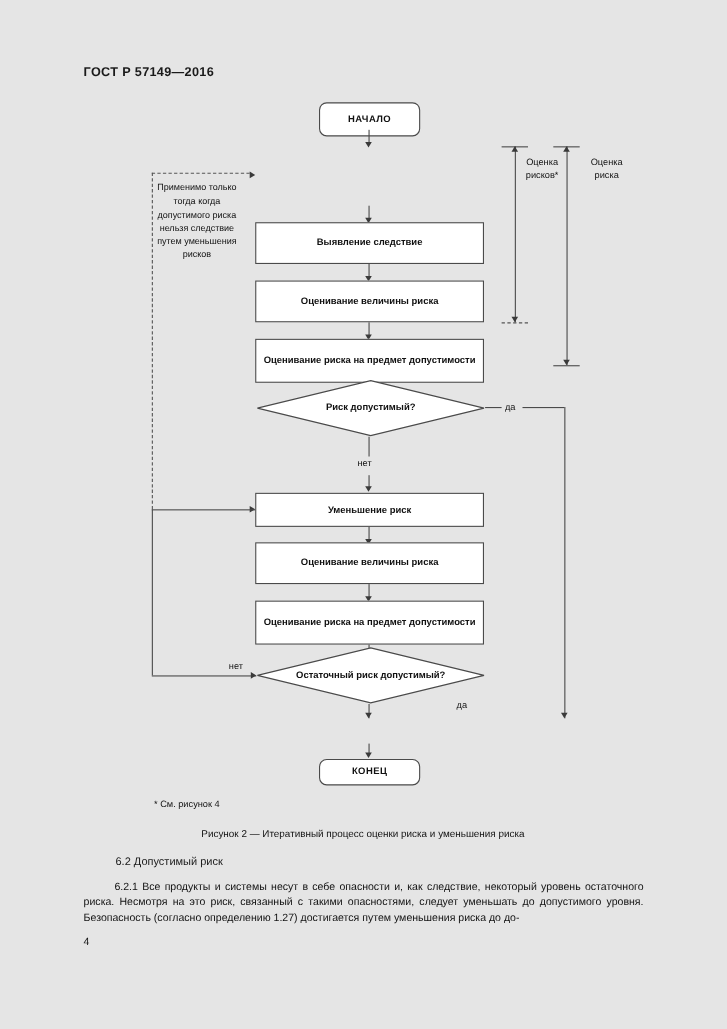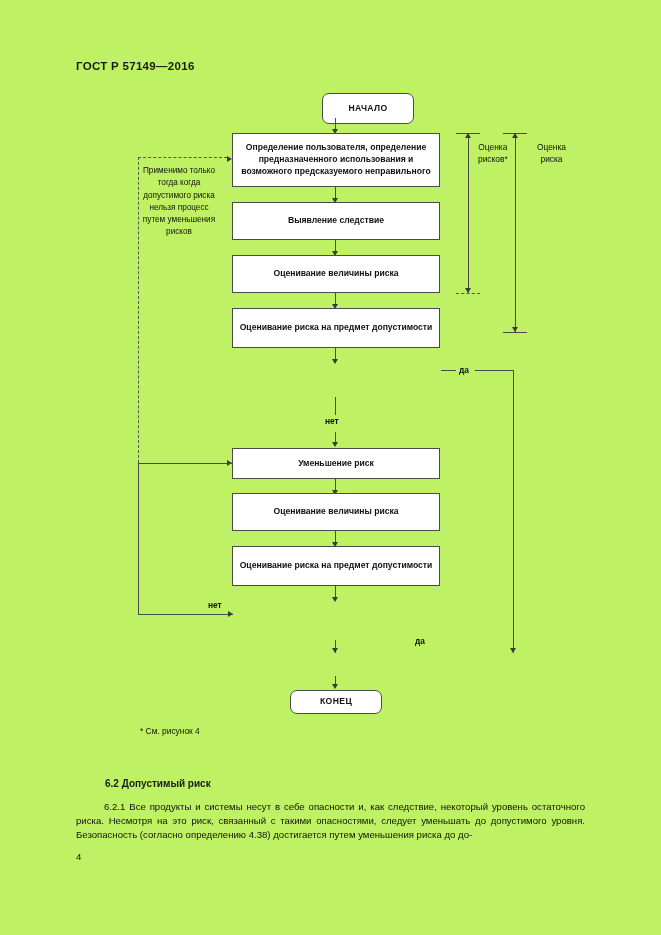--- a/index.html
+++ b/index.html
@@ -14,21 +14,21 @@
     font-family: "Liberation Sans", sans-serif;
     color: #1a1a1a;
     overflow: hidden;
   }
 
   #page {
     position: absolute;
     left: 0; top: 0;
     width: 661px;
     height: 935px;
-    background: #bef264;
+    background: #e5e5e5;
   }
 
   
   .doc-header {
     position: absolute;
     left: 76px;
     top: 60px;
     font-size: 11.5px;
     font-weight: bold;
     letter-spacing: 0.3px;
@@ -126,21 +126,21 @@
     position: absolute;
     width: 0; height: 0;
     border-left: 3.2px solid transparent;
     border-right: 3.2px solid transparent;
     border-bottom: 5px solid #3a3a3a;
   }
 
   .edge-label {
     position: absolute;
     font-size: 8.4px;
-    font-weight: bold;
+    font-weight: normal;
     color: #111;
     white-space: nowrap;
   }
 
   .side-note {
     position: absolute;
     font-size: 8.2px;
     color: #111;
     text-align: center;
     line-height: 1.5;
@@ -168,21 +168,21 @@
     color: #111;
     white-space: nowrap;
   }
 
   
   .sec-heading {
     position: absolute;
     left: 105px;
     top: 778px;
     font-size: 10px;
-    font-weight: bold;
+    font-weight: normal;
     white-space: nowrap;
   }
   .body-par {
     position: absolute;
     left: 76px;
     top: 800px;
     width: 509px;
     font-size: 9.6px;
     line-height: 1.48;
     text-align: justify;
@@ -199,29 +199,26 @@
 </style>
 </head>
 <body>
 
 <div id="page">
 
   <div class="doc-header">ГОСТ Р 57149—2016</div>
 
   <div id="figure">
 
-    <div class="node terminal" style="left:290px; top:8px; width:92px; height:31px;margin-left:32px;">
+    <div class="node terminal" style="left:290px; top:8px; width:92px; height:31px;">
       <span class="lbl">НАЧАЛО</span>
     </div>
     <div class="vline" style="left:335px; top:33px; height:13px;"></div>
     <div class="arrow-down" style="left:332px; top:44px;"></div>
 
-    <div class="node" style="left:232px; top:48px; width:208px; height:54px;">
-      <span class="lbl">Определение пользователя, определение предназначенного использования и возможного предсказуемого неправильного</span>
-    </div>
     <div class="arrow-right" style="left:227px; top:71px;"></div>
 
     <div class="vline" style="left:335px; top:102px; height:13px;"></div>
     <div class="arrow-down" style="left:332px; top:113px;"></div>
 
     <div class="node" style="left:232px; top:117px; width:208px; height:38px;">
       <span class="lbl">Выявление следствие</span>
     </div>
     <div class="vline" style="left:335px; top:155px; height:13px;"></div>
     <div class="arrow-down" style="left:332px; top:166px;"></div>
@@ -231,20 +228,26 @@
     </div>
     <div class="vline" style="left:335px; top:208px; height:13px;"></div>
     <div class="arrow-down" style="left:332px; top:219px;"></div>
 
     <div class="node" style="left:232px; top:223px; width:208px; height:40px;">
       <span class="lbl">Оценивание риска на предмет допустимости</span>
     </div>
     <div class="vline" style="left:335px; top:263px; height:14px;"></div>
     <div class="arrow-down" style="left:332px; top:274px;"></div>
 
+    <div class="diamond" style="left:233px; top:260px; width:208px; height:52px;">
+      <svg class="shape" viewBox="0 0 208 52" preserveAspectRatio="none">
+        <polygon points="104,1 207,26 104,51 1,26" fill="#ffffff" stroke="#4a4a4a" stroke-width="1"></polygon>
+      </svg>
+      <div class="dlabel">Риск допустимый?</div>
+    </div>
 
     <div class="hline" style="left:441px; top:285px; width:15px;"></div>
     <div class="edge-label" style="left:459px; top:280px;">да</div>
     <div class="hline" style="left:475px; top:285px; width:38px;"></div>
     <div class="vline" style="left:513px; top:285px; height:283px;"></div>
     <div class="arrow-down" style="left:510px; top:563px;"></div>
 
     <div class="vline" style="left:335px; top:312px; height:18px;"></div>
     <div class="edge-label" style="left:325px; top:331px;">нет</div>
     <div class="vline" style="left:335px; top:347px; height:13px;"></div>
@@ -263,41 +266,47 @@
     </div>
     <div class="vline" style="left:335px; top:446px; height:13px;"></div>
     <div class="arrow-down" style="left:332px; top:457px;"></div>
 
     <div class="node" style="left:232px; top:461px; width:208px; height:40px;">
       <span class="lbl">Оценивание риска на предмет допустимости</span>
     </div>
     <div class="vline" style="left:335px; top:501px; height:14px;"></div>
     <div class="arrow-down" style="left:332px; top:512px;"></div>
 
+    <div class="diamond" style="left:233px; top:503px; width:208px; height:52px;">
+      <svg class="shape" viewBox="0 0 208 52" preserveAspectRatio="none">
+        <polygon points="104,1 207,26 104,51 1,26" fill="#ffffff" stroke="#4a4a4a" stroke-width="1"></polygon>
+      </svg>
+      <div class="dlabel">Остаточный риск допустимый?</div>
+    </div>
 
     <div class="edge-label" style="left:208px; top:515px;">нет</div>
     <div class="hline" style="left:138px; top:529px; width:95px;"></div>
     <div class="arrow-right" style="left:228px; top:526px;"></div>
     <div class="vline" style="left:138px; top:378px; height:151px;"></div>
     <div class="hline" style="left:138px; top:378px; width:94px;"></div>
 
     <div class="edge-label" style="left:415px; top:551px;">да</div>
     <div class="vline" style="left:335px; top:555px; height:13px;"></div>
     <div class="arrow-down" style="left:332px; top:563px;"></div>
 
     <div class="vline" style="left:335px; top:591px; height:10px;"></div>
     <div class="arrow-down" style="left:332px; top:599px;"></div>
 
     <div class="node terminal" style="left:290px; top:605px; width:92px; height:24px;">
       <span class="lbl">КОНЕЦ</span>
     </div>
 
     <div class="hdash" style="left:138px; top:72px; width:89px;"></div>
     <div class="vdash" style="left:138px; top:72px; height:306px;"></div>
-    <div class="side-note" style="left:142px; top:80px; width:74px;">Применимо только тогда когда допустимого риска нельзя процесс путем уменьшения рисков</div>
+    <div class="side-note" style="left:142px; top:80px; width:74px;">Применимо только тогда когда допустимого риска нельзя следствие путем уменьшения рисков</div>
 
     <div class="hline" style="left:456px; top:48px; width:24px;"></div>
     <div class="vline" style="left:468px; top:48px; height:160px;"></div>
     <div class="arrow-up" style="left:465px; top:48px;"></div>
     <div class="arrow-down" style="left:465px; top:203px;"></div>
     <div class="hdash" style="left:456px; top:208px; width:24px;"></div>
     <div class="bracket-label" style="left:478px; top:56px;">
       <span>Оценка</span><br>
       <span>рисков*</span>
     </div>
@@ -306,20 +315,21 @@
     <div class="vline" style="left:515px; top:48px; height:199px;"></div>
     <div class="arrow-up" style="left:512px; top:48px;"></div>
     <div class="arrow-down" style="left:512px; top:242px;"></div>
     <div class="hline" style="left:503px; top:247px; width:24px;"></div>
     <div class="bracket-label" style="left:537px; top:56px;">
       <span>Оценка</span><br>
       <span>риска</span>
     </div>
 
     <div class="footnote" style="left:140px; top:641px;">* См. рисунок 4</div>
+    <div class="fig-caption" style="left:183px; top:668px;">Рисунок  2 — Итеративный процесс оценки риска и уменьшения риска</div>
 
   </div>
 
   <div class="sec-heading">6.2  Допустимый риск</div>
-  <div class="body-par">6.2.1  Все продукты и системы несут в себе опасности и, как следствие, некоторый уровень остаточного риска. Несмотря на это риск, связанный с такими опасностями, следует уменьшать до допустимого уровня. Безопасность (согласно определению 4.38) достигается путем уменьшения риска до до-</div>
+  <div class="body-par">6.2.1  Все продукты и системы несут в себе опасности и, как следствие, некоторый уровень остаточного риска. Несмотря на это риск, связанный с такими опасностями, следует уменьшать до допустимого уровня. Безопасность (согласно определению 1.27) достигается путем уменьшения риска до до-</div>
   <div class="page-num">4</div>
 
 </div>
 
 </body></html>

